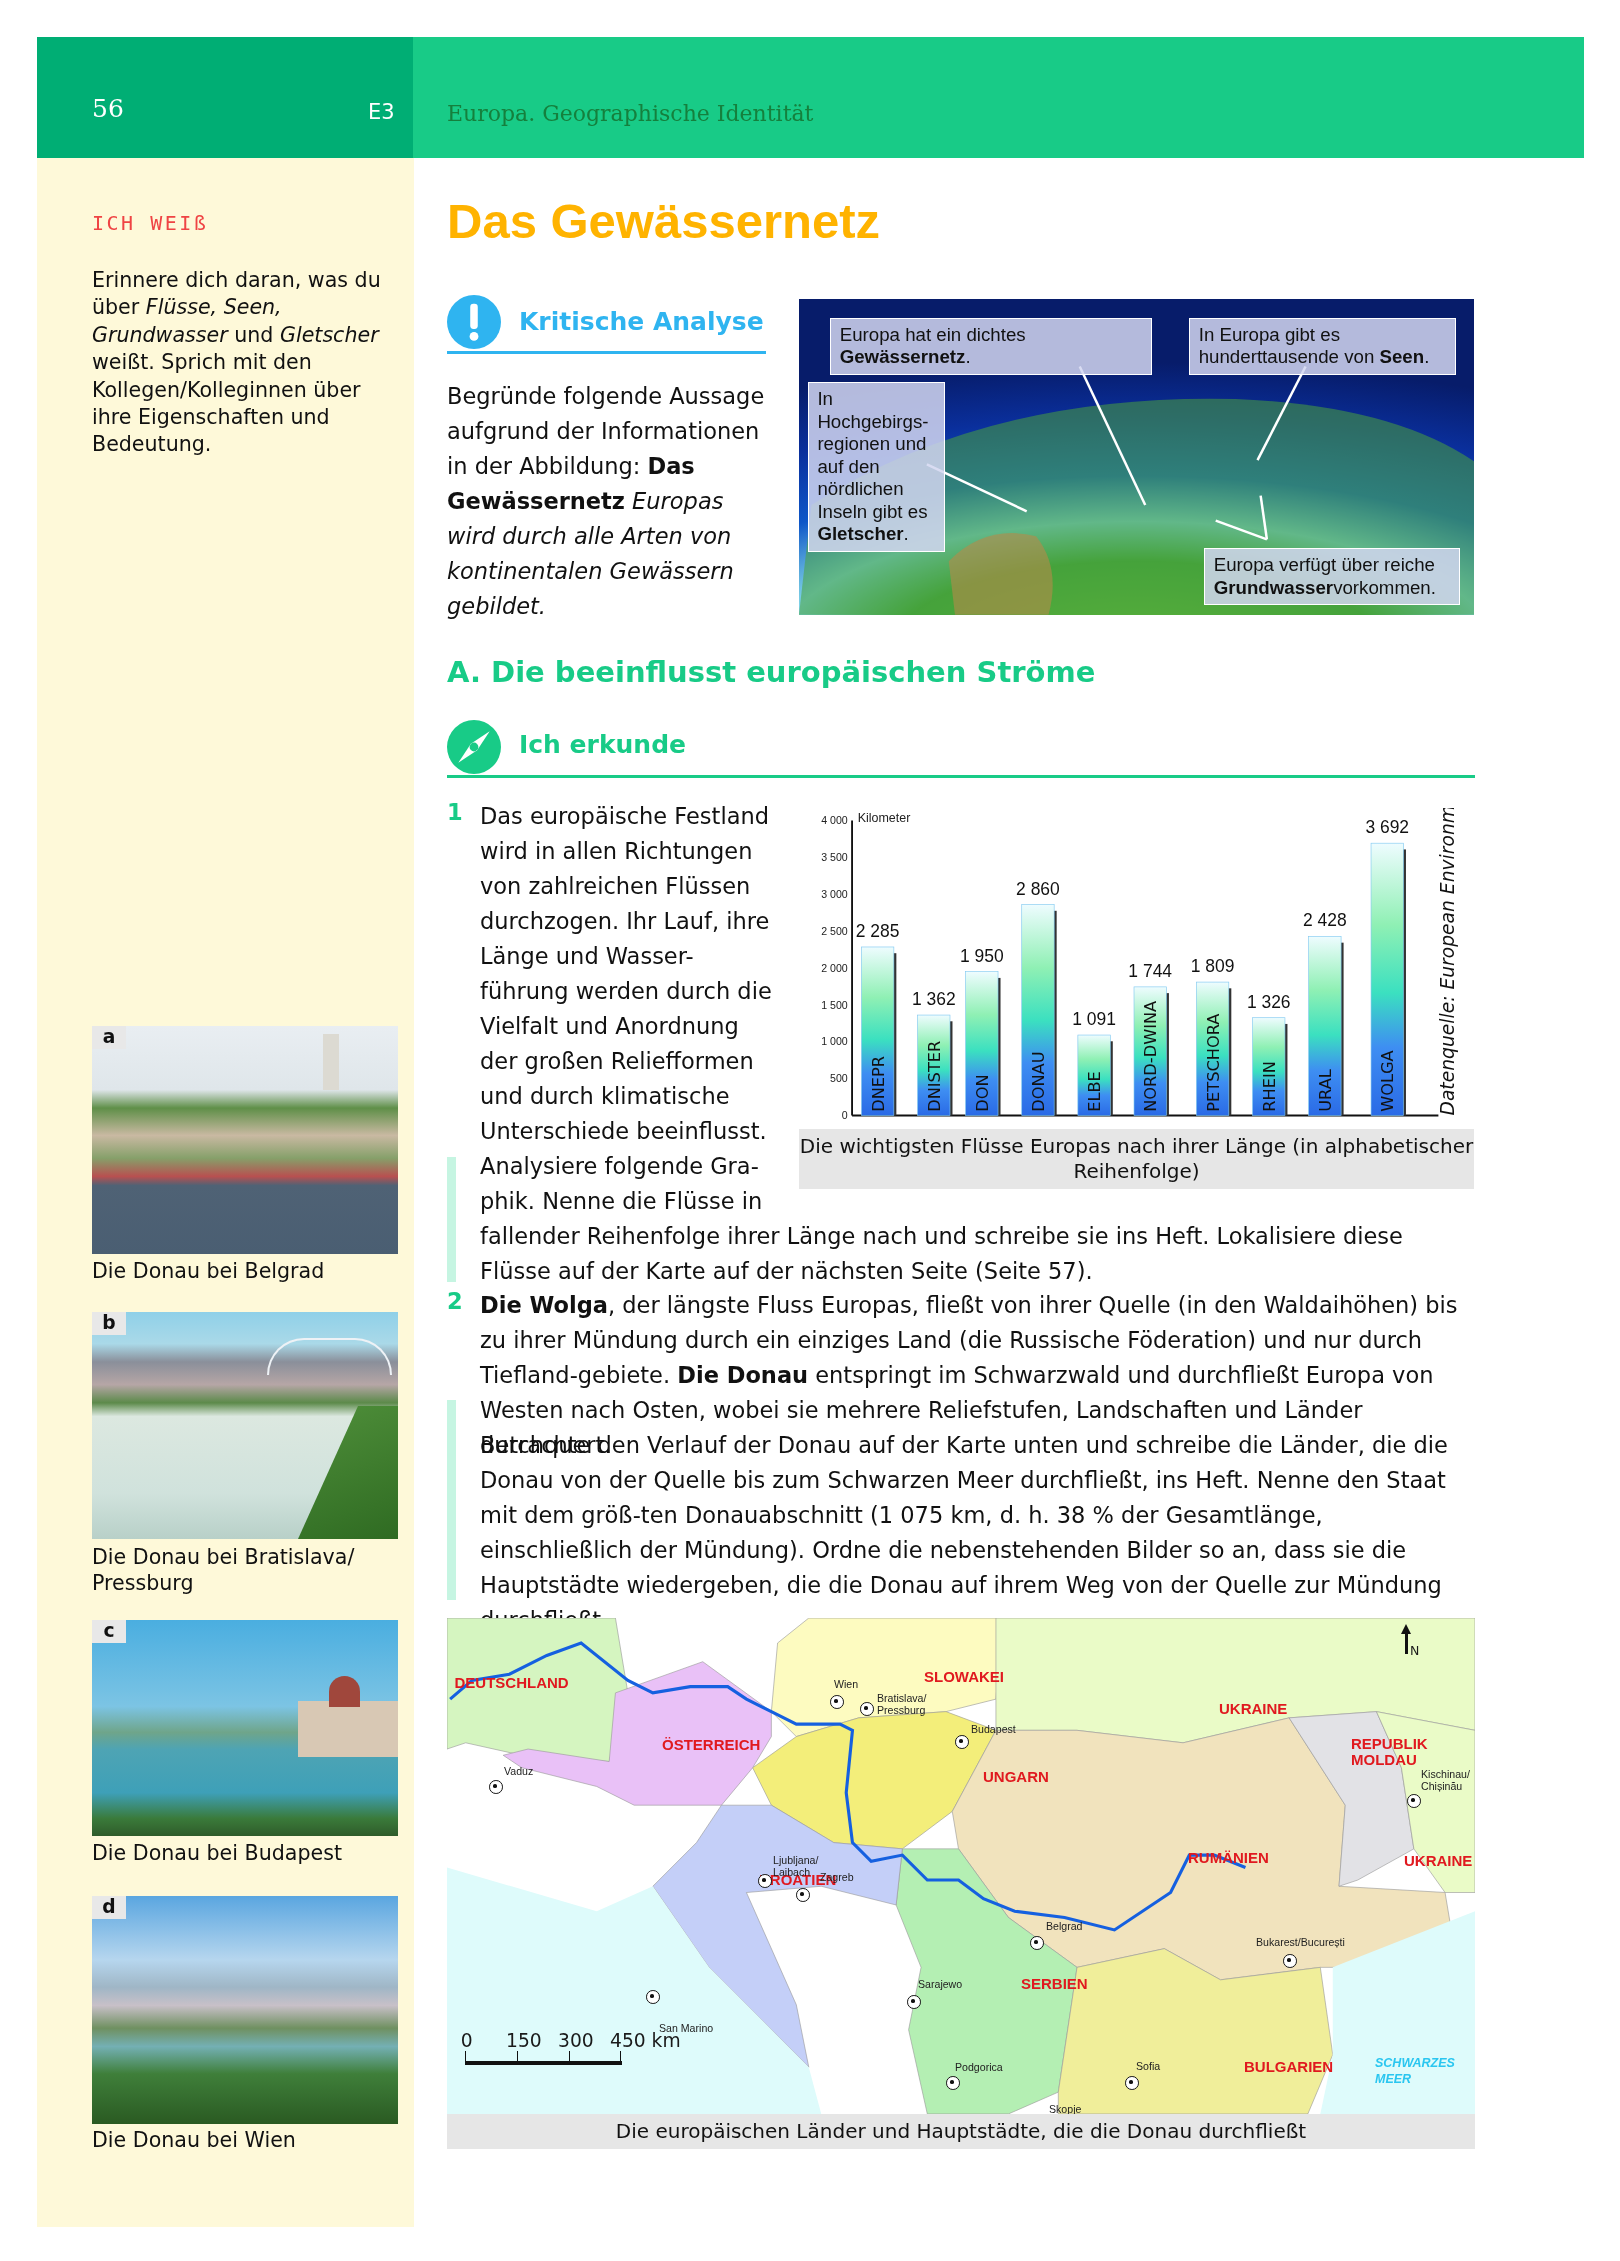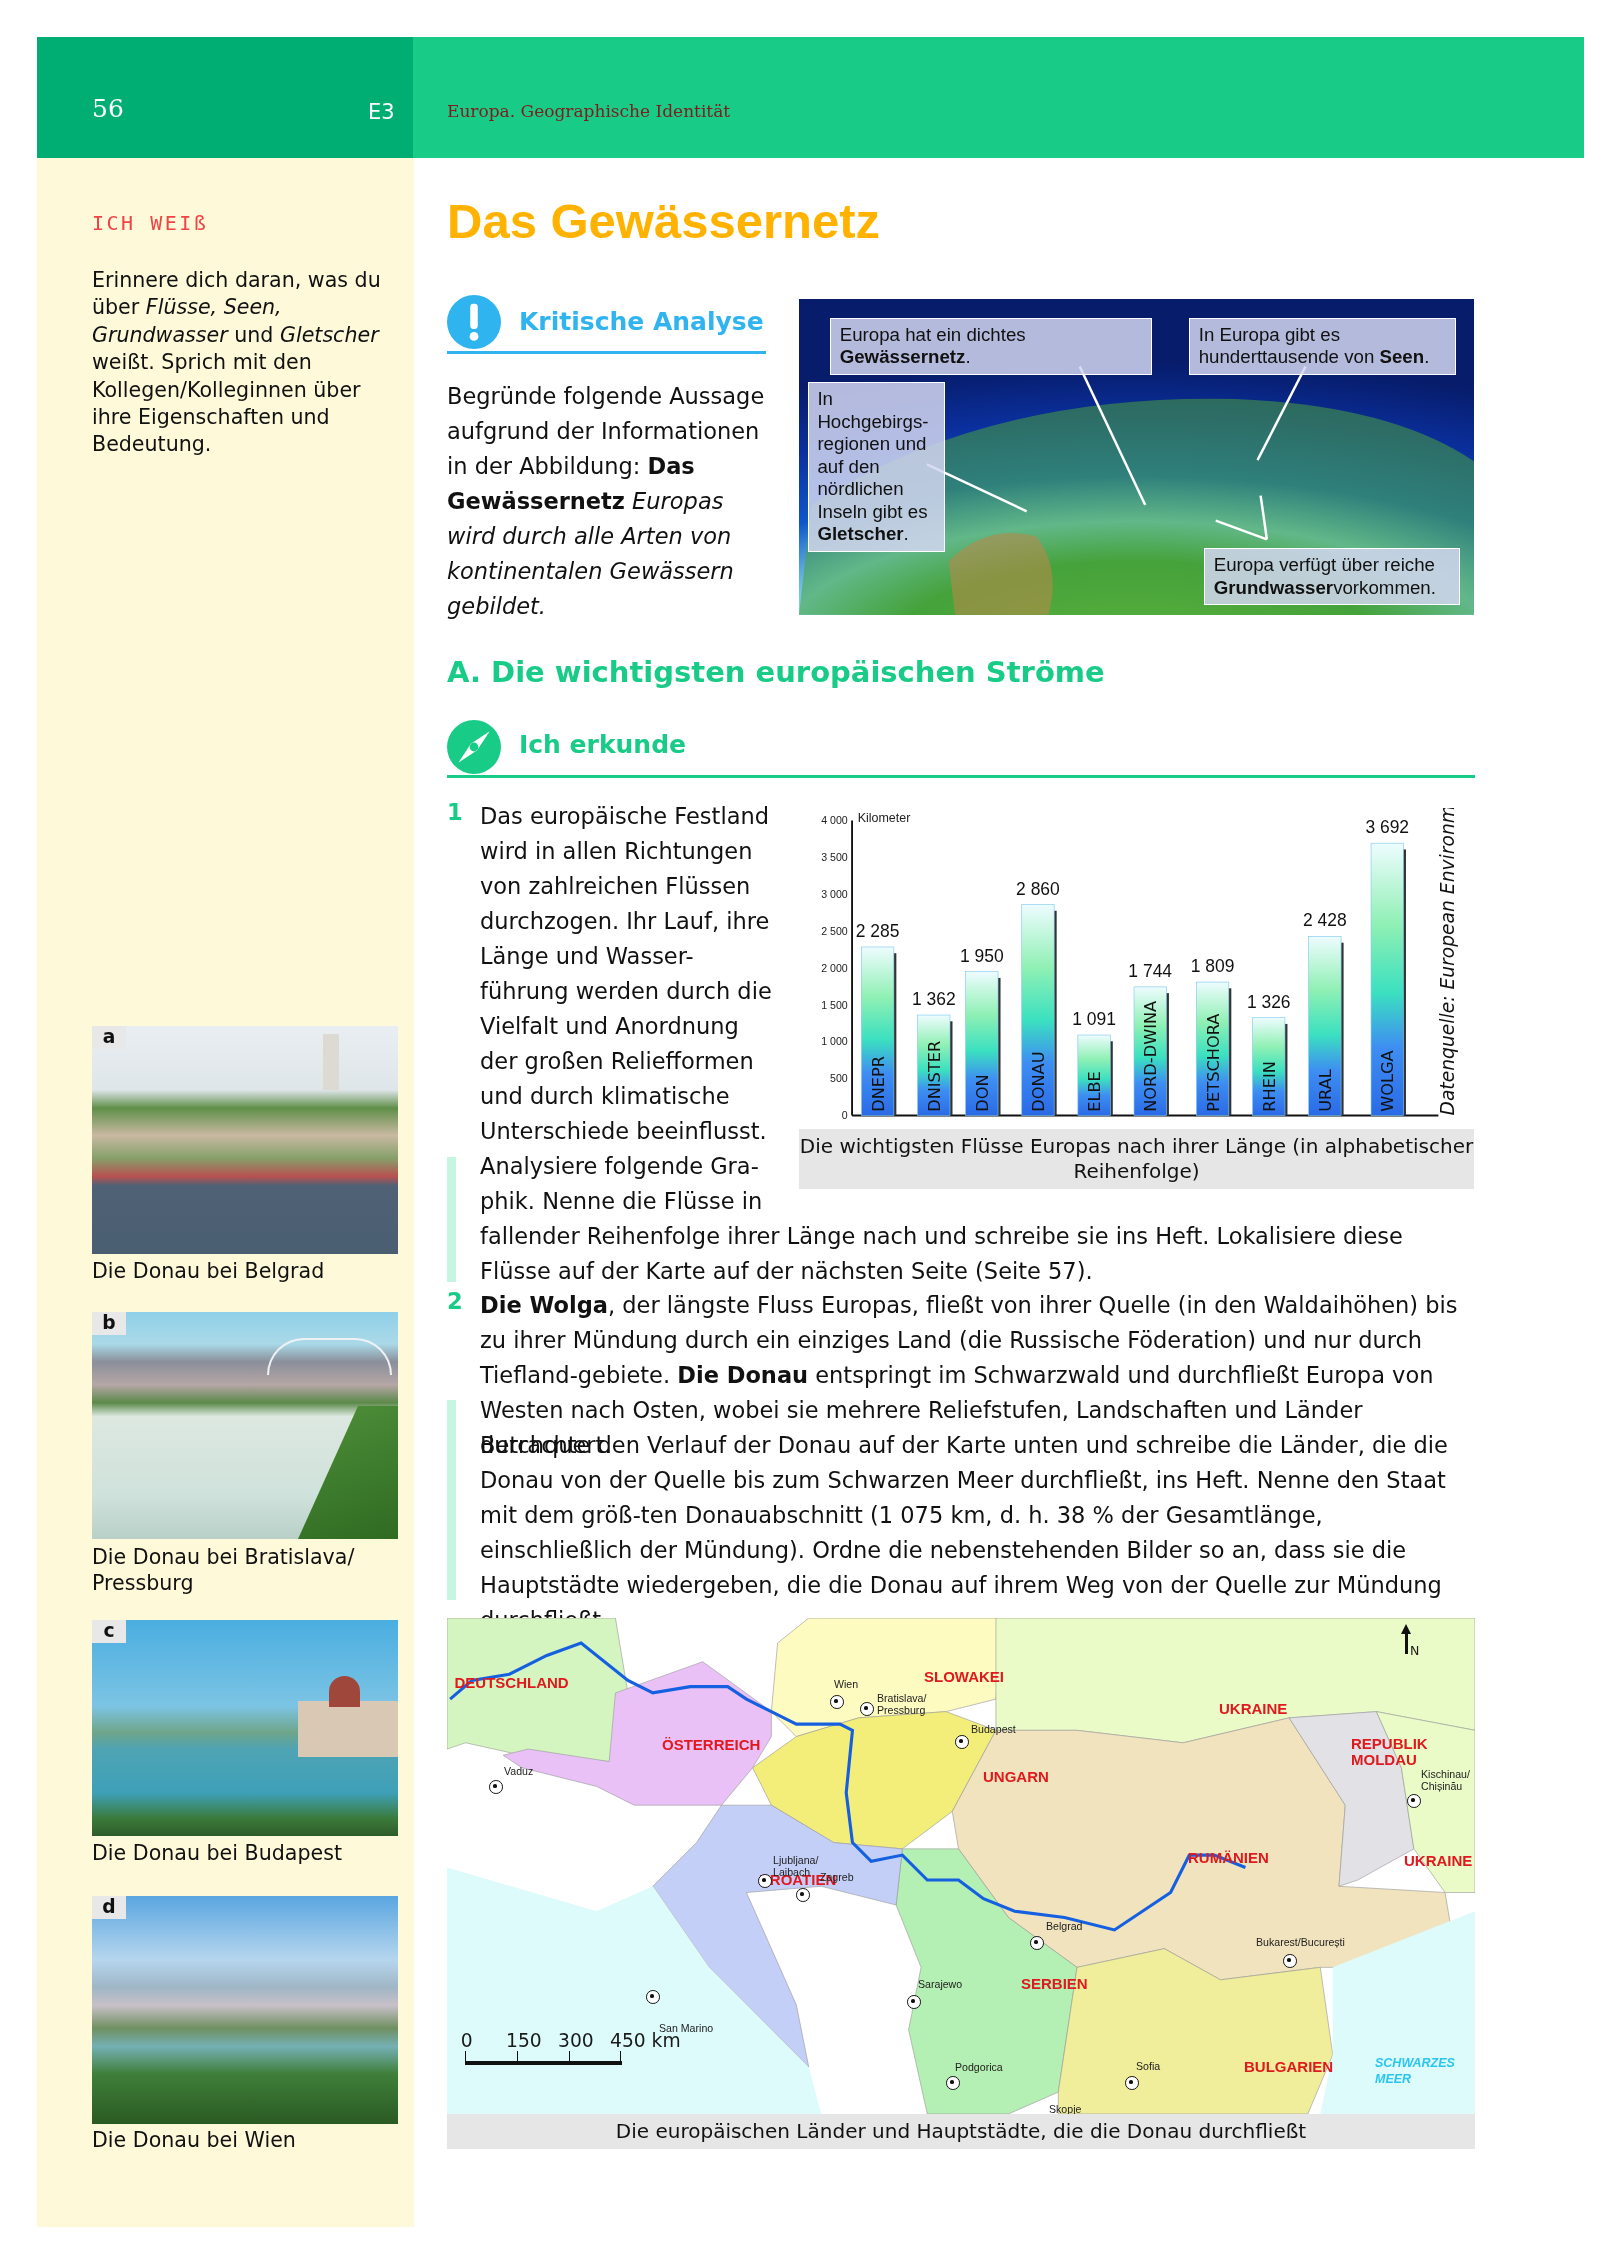--- a/index.html
+++ b/index.html
@@ -5,21 +5,21 @@
   * { box-sizing: border-box; margin: 0; padding: 0; }
   html, body { width: 1620px; height: 2261px; background: #ffffff; overflow: hidden; }
   body { position: relative; font-family: "DejaVu Sans", sans-serif; color: #1a1a1a; }
   .abs { position: absolute; }
 
   
   #hdr-left { left: 37px; top: 37px; width: 377px; height: 121px; background: #00ae74; }
   #hdr-right { left: 413px; top: 37px; width: 1171px; height: 121px; background: #18cb87; }
   #page-num { left: 92px; top: 94px; font-family: "DejaVu Serif", serif; font-size: 25px; color: #fff; }
   #chapter { left: 368px; top: 100px; font-family: "DejaVu Sans", sans-serif; font-size: 21px; color: #fff; }
-  #running-title { left: 447px; top: 101px; font-family: "DejaVu Serif", serif; font-size: 17px; color: #7f1d1d; }
+  #running-title { left: 447px; top: 101px; font-family: "DejaVu Serif", serif; font-size: 22px; color: #15803d; }
 
   
   #sidebar { left: 37px; top: 158px; width: 377px; height: 2069px; background: #fef9d9; }
   #ich-weiss { left: 92px; top: 211px; font-family: "DejaVu Sans Mono", monospace; font-size: 20px; letter-spacing: 2.5px; color: #ef4444; }
   #ich-weiss-text { left: 92px; top: 256px; width: 293px; font-size: 20.6px; line-height: 27.4px; color: #111; margin-top: 11px; }
   .photo { position: absolute; left: 92px; width: 306px; overflow: hidden; }
   .photo-tag { position: absolute; left: 0; top: 0; width: 34px; height: 22.5px; background: #e8e8e8; font-weight: bold; font-size: 18.7px; text-align: center; line-height: 21px; color: #111; }
   .photo-cap { position: absolute; left: 92px; width: 306px; font-size: 20.6px; line-height: 26px; color: #111; }
 
   
@@ -115,21 +115,21 @@
       <line x1="750" y1="385" x2="668" y2="355"></line>
       <line x1="750" y1="385" x2="740" y2="315"></line>
     </g>
   </svg>
   <div class="gbox" style="left:390px;top:18.7px;width:267px;"><span>In Europa gibt es hunderttausende von </span><b>Seen</b><span>.</span></div>
   <div class="gbox" style="left:31px;top:18.7px;width:322px;"><span>Europa hat ein dichtes </span><b>Gewässernetz</b><span>.</span></div>
   <div class="gbox" style="left:8.7px;top:83px;width:137px;"><span>In Hochgebirgs-regionen und auf den nördlichen Inseln gibt es </span><b>Gletscher</b><span>.</span></div>
   <div class="gbox" style="left:405px;top:249px;width:256px;"><span>Europa verfügt über reiche </span><b>Grundwasser</b><span>vorkommen.</span></div>
 </div>
 
-<div id="sec-a" class="abs">A. Die wichtigsten europäischen Ströme</div>
+<div id="sec-a" class="abs">A. Die beeinflusst europäischen Ströme</div>
 <div class="sec-icon" style="left:447px;top:720px;background:#18cb87;">
   <svg width="54" height="54" viewBox="0 0 86 86">
       <path d="M68 18 L48 48 L18 68 L38 38 Z" fill="#fff"></path>
       <circle cx="43" cy="43" r="7" fill="#18cb87"></circle>
     </svg>
 </div>
 <div id="ie-title" class="abs">Ich erkunde</div>
 <div id="ie-line" class="abs"></div>
 
 <div class="num" style="left:447px;top:799px;">1</div>

